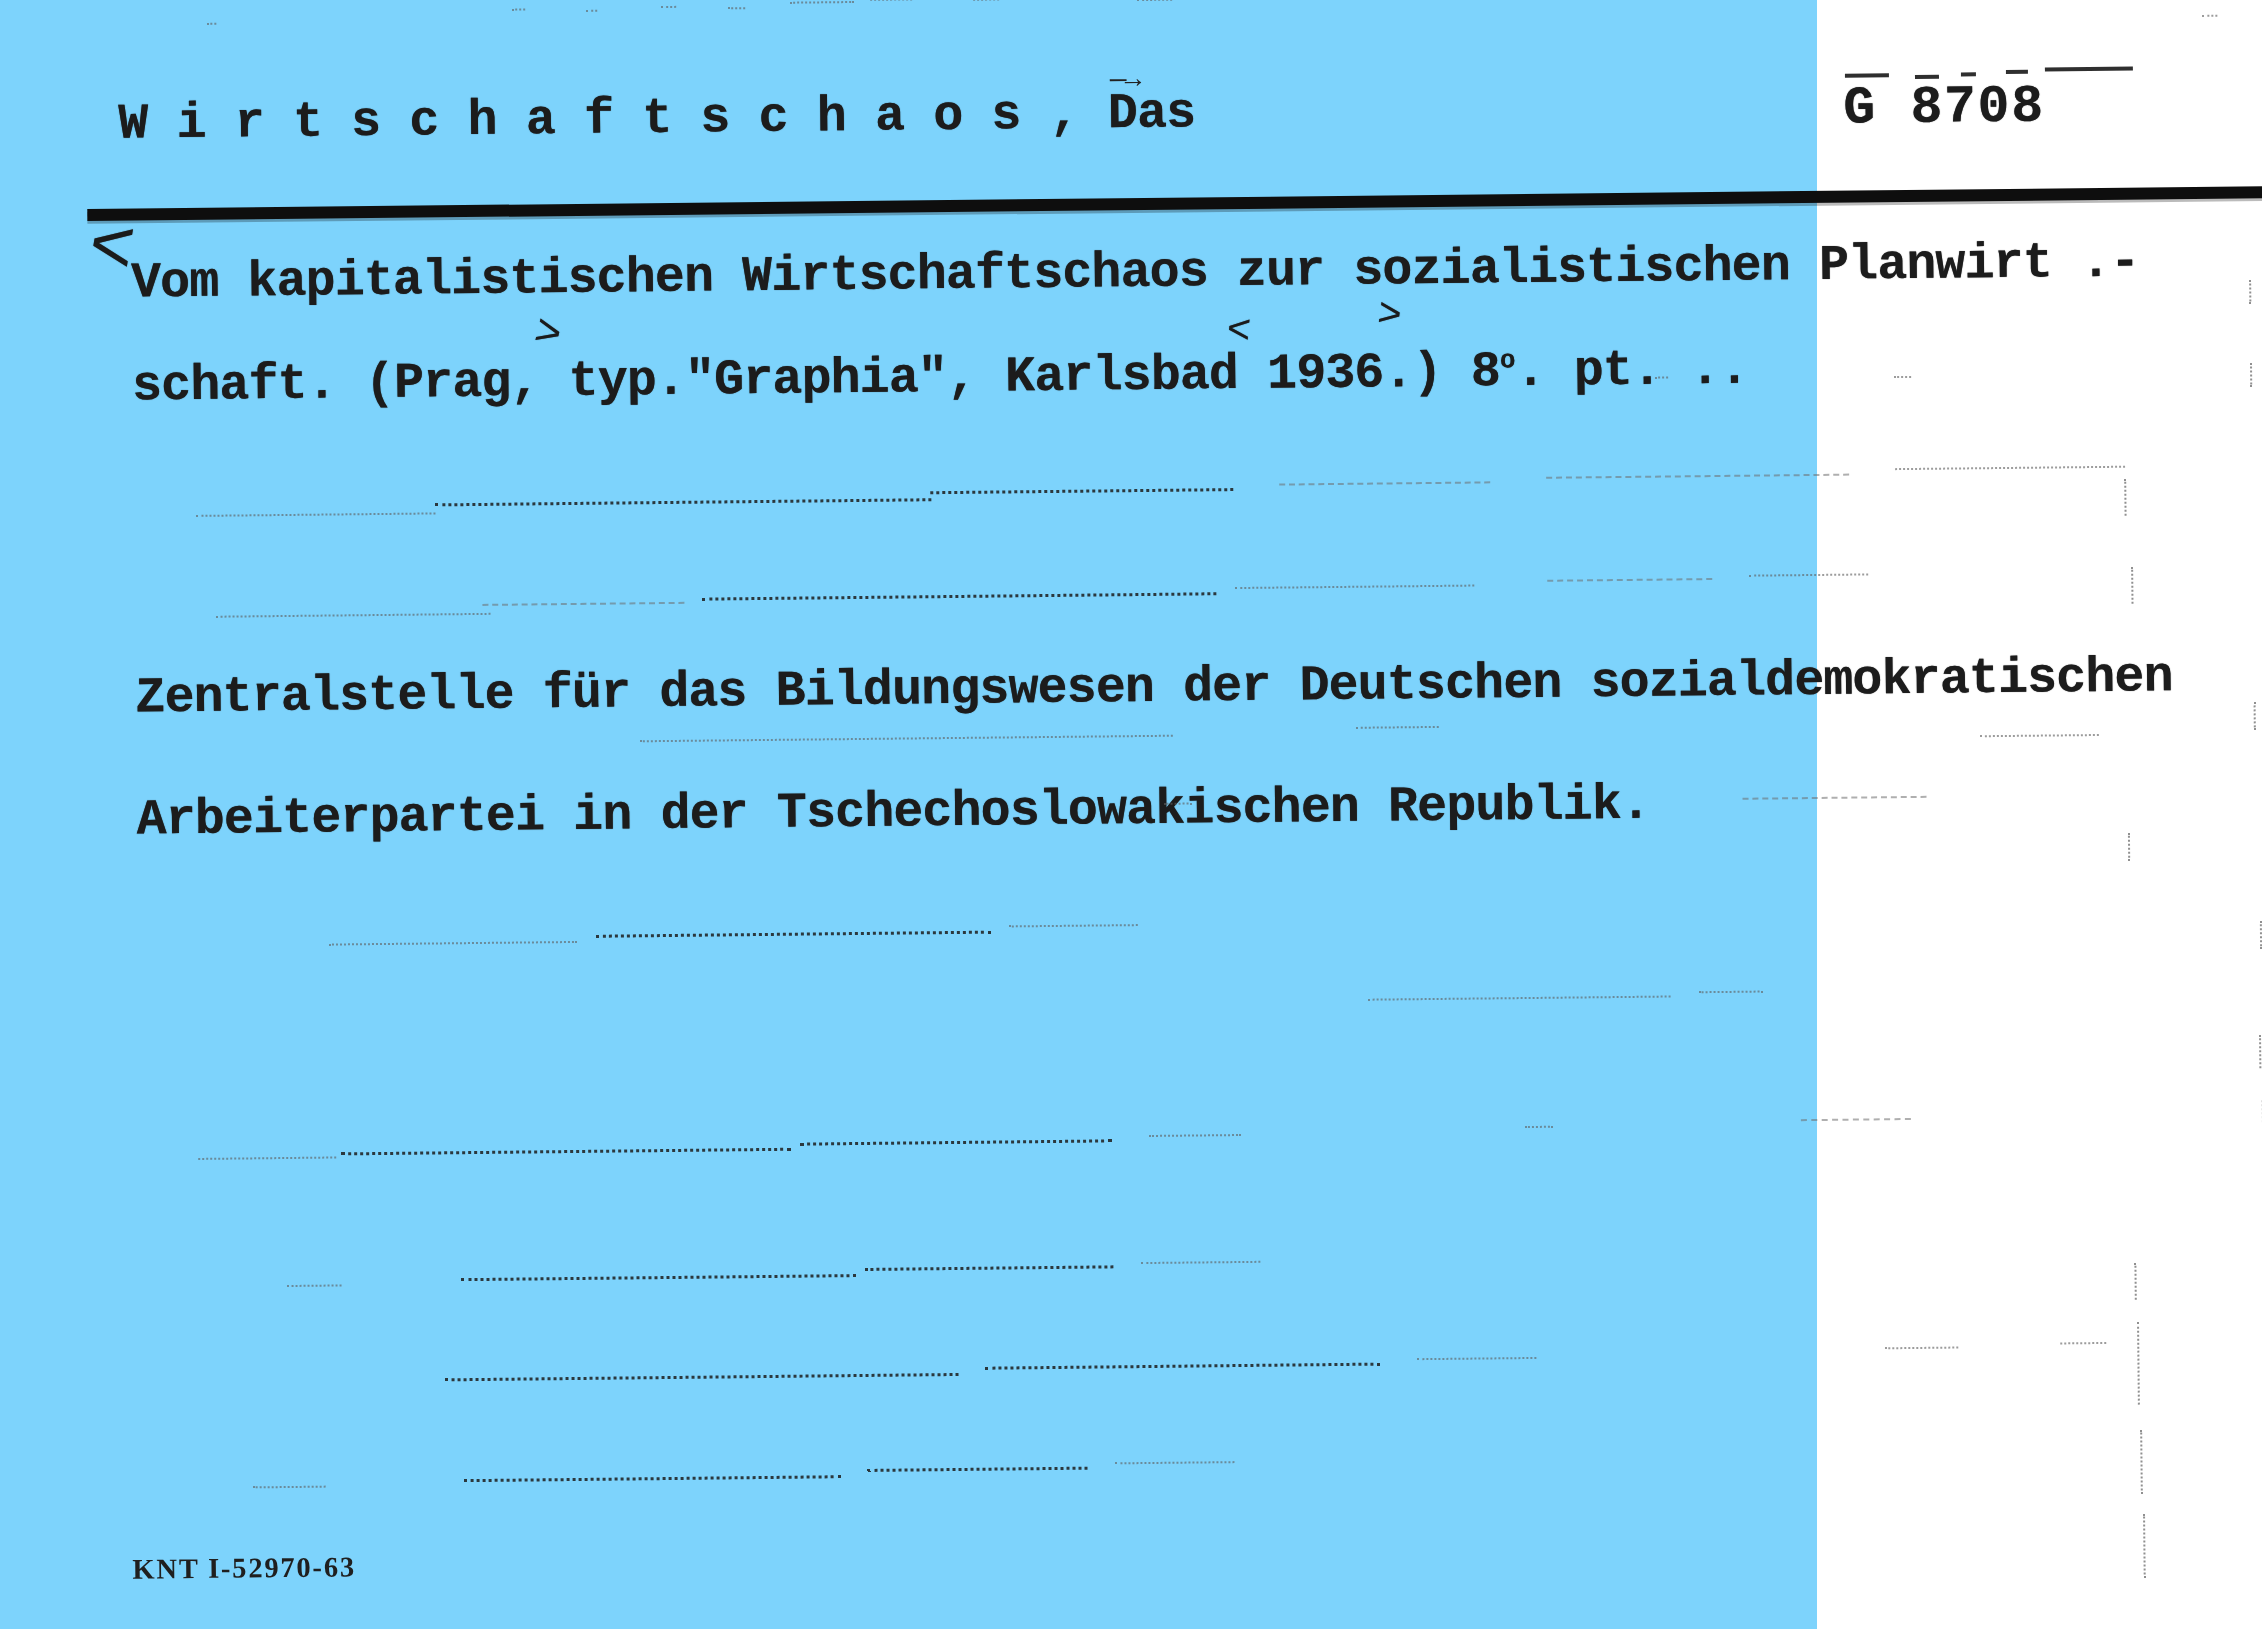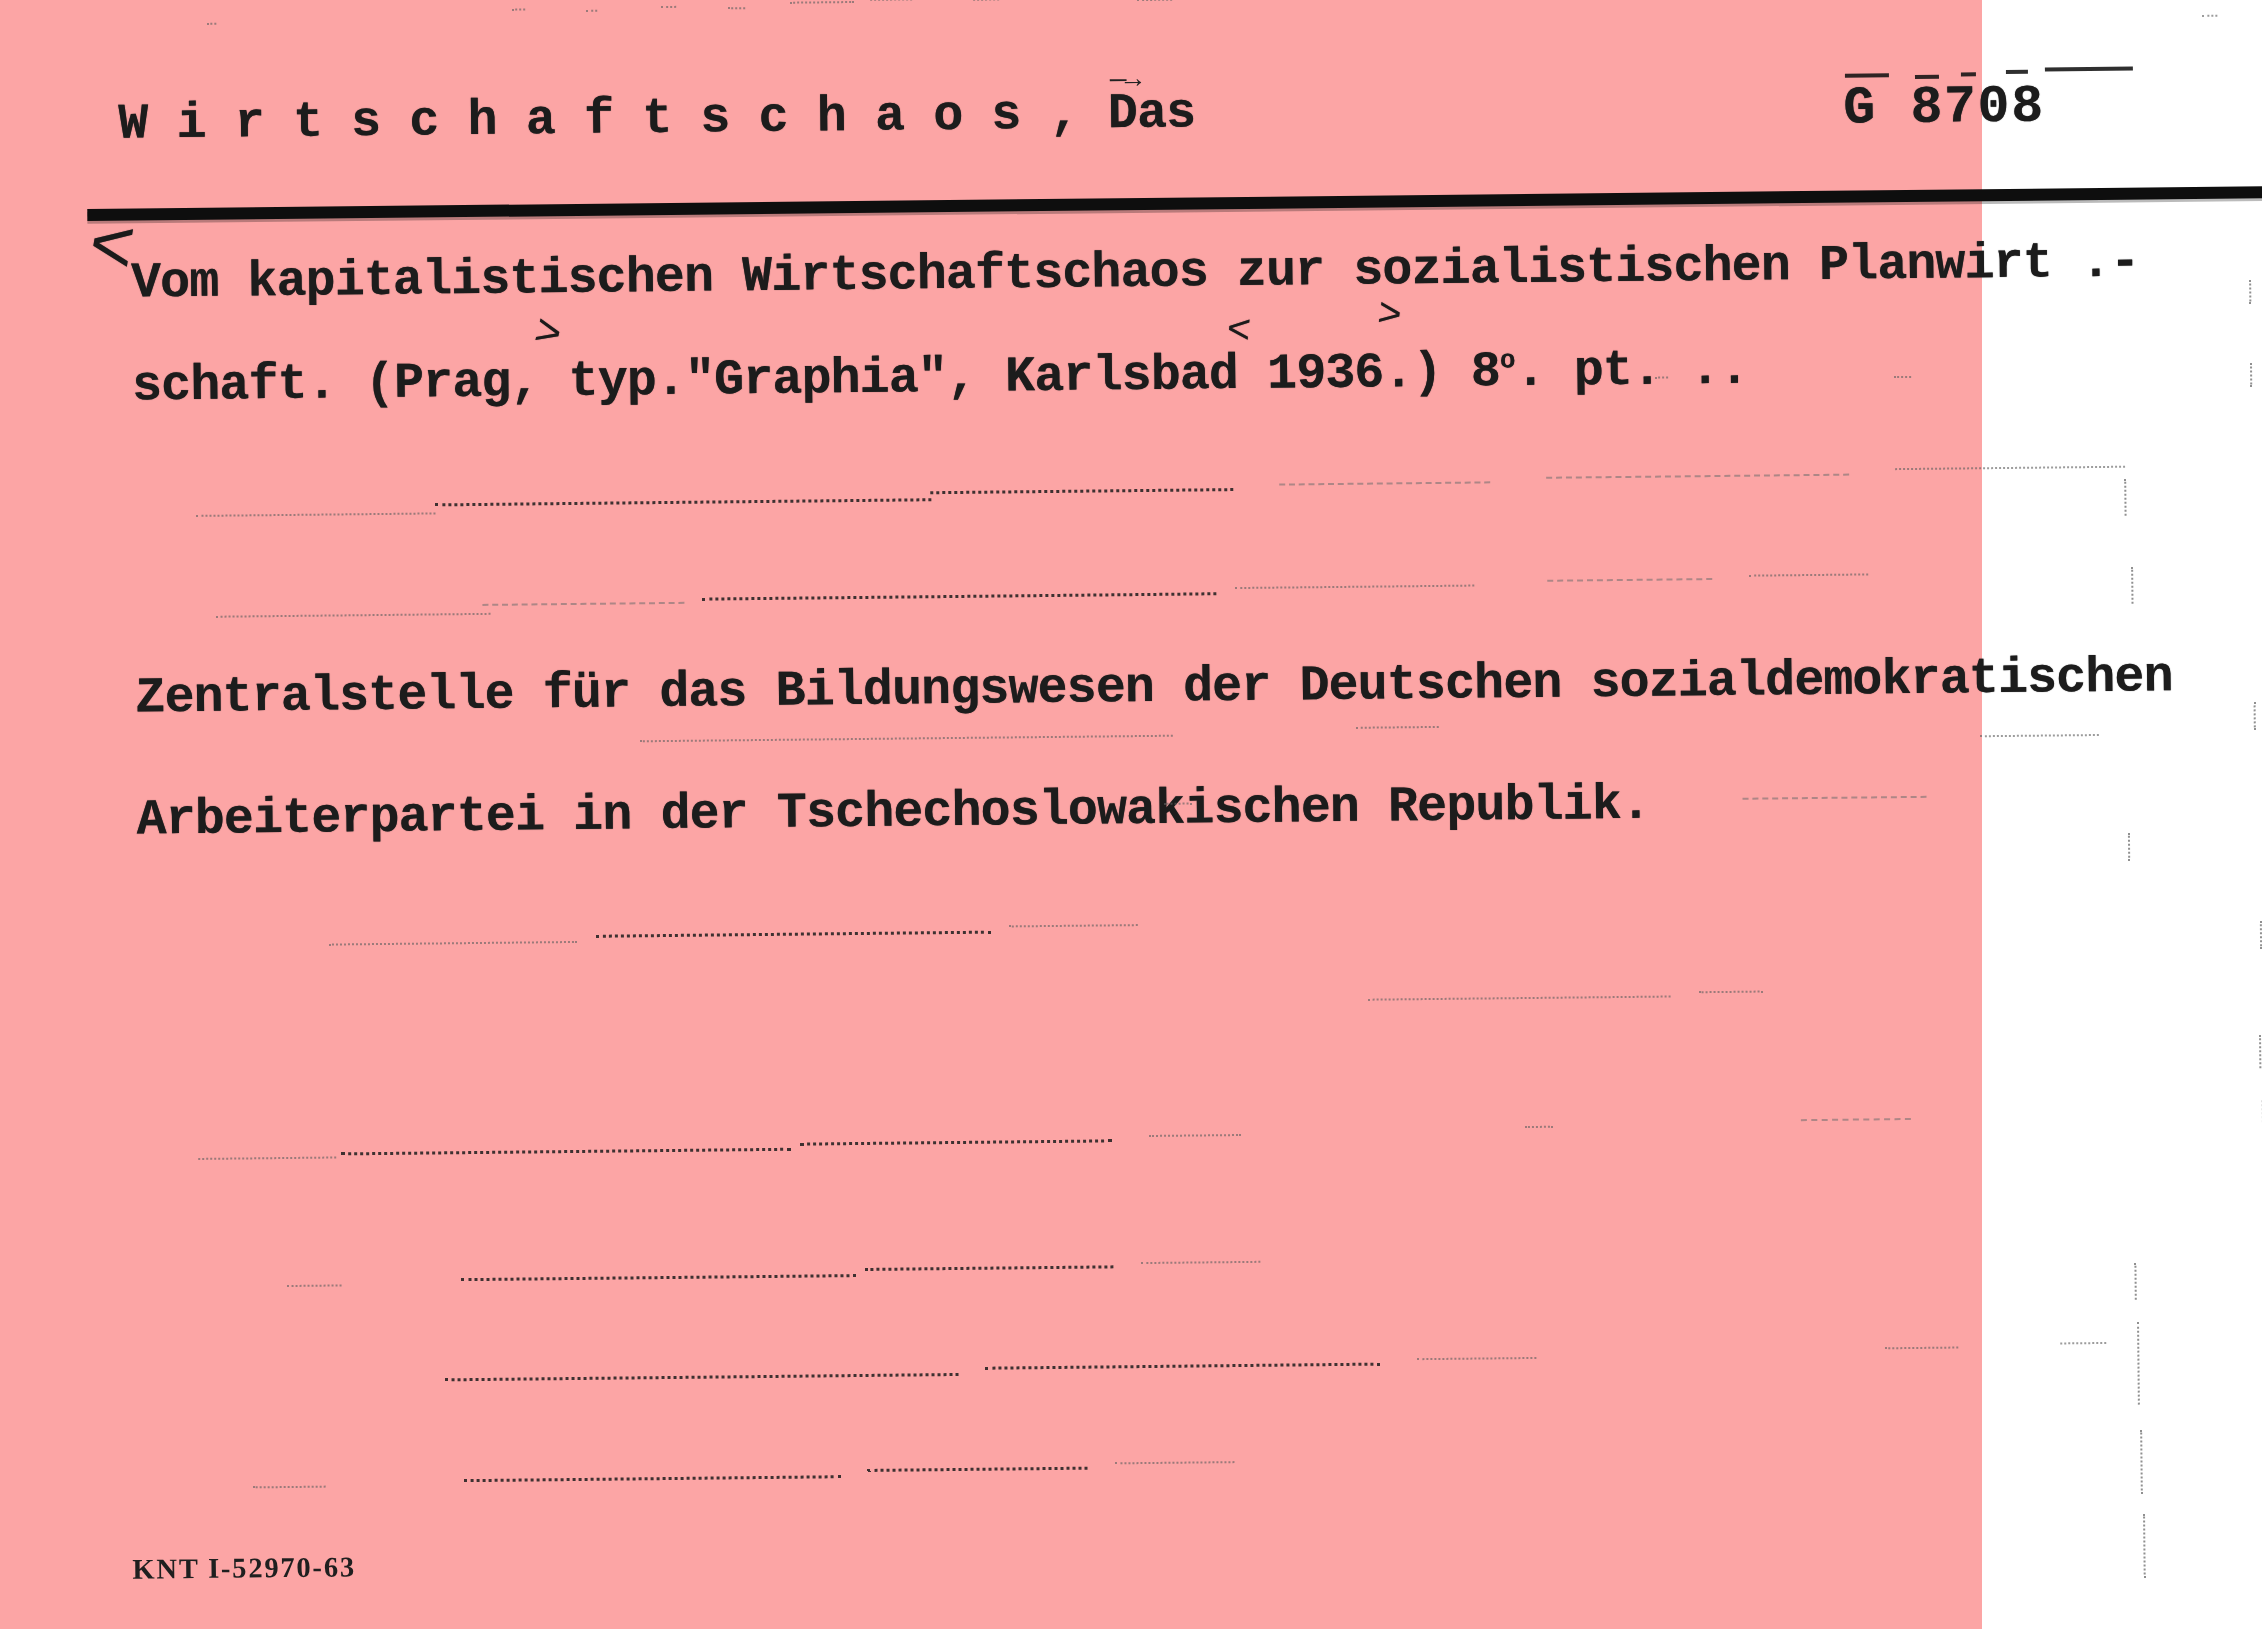--- a/index.html
+++ b/index.html
@@ -1,21 +1,21 @@
 <!DOCTYPE html>
 <html style="font-size:14.7px"><head>
 <meta charset="utf-8">
 <style>
   html,body { margin:0; padding:0; }
   body {
     width:2263px; height:1629px; background:#ffffff; overflow:hidden;
     font-family:"Liberation Mono", monospace;
   }
   .card {
-    position:relative; width:1982px; height:1629px; background:#fca5a5;
+    position:relative; width:1817px; height:1629px; background:#7dd3fc;
     color:#1b1b1b;
   }
   
   .skew {
     position:absolute; left:0; top:0; width:2263px; height:1629px;
     transform:rotate(-0.6deg); transform-origin:92px 184px;
   }
   .tline {
     position:absolute; white-space:pre; font-size:50px; font-weight:700;
     letter-spacing:-0.9px; color:#1c1c1c;

